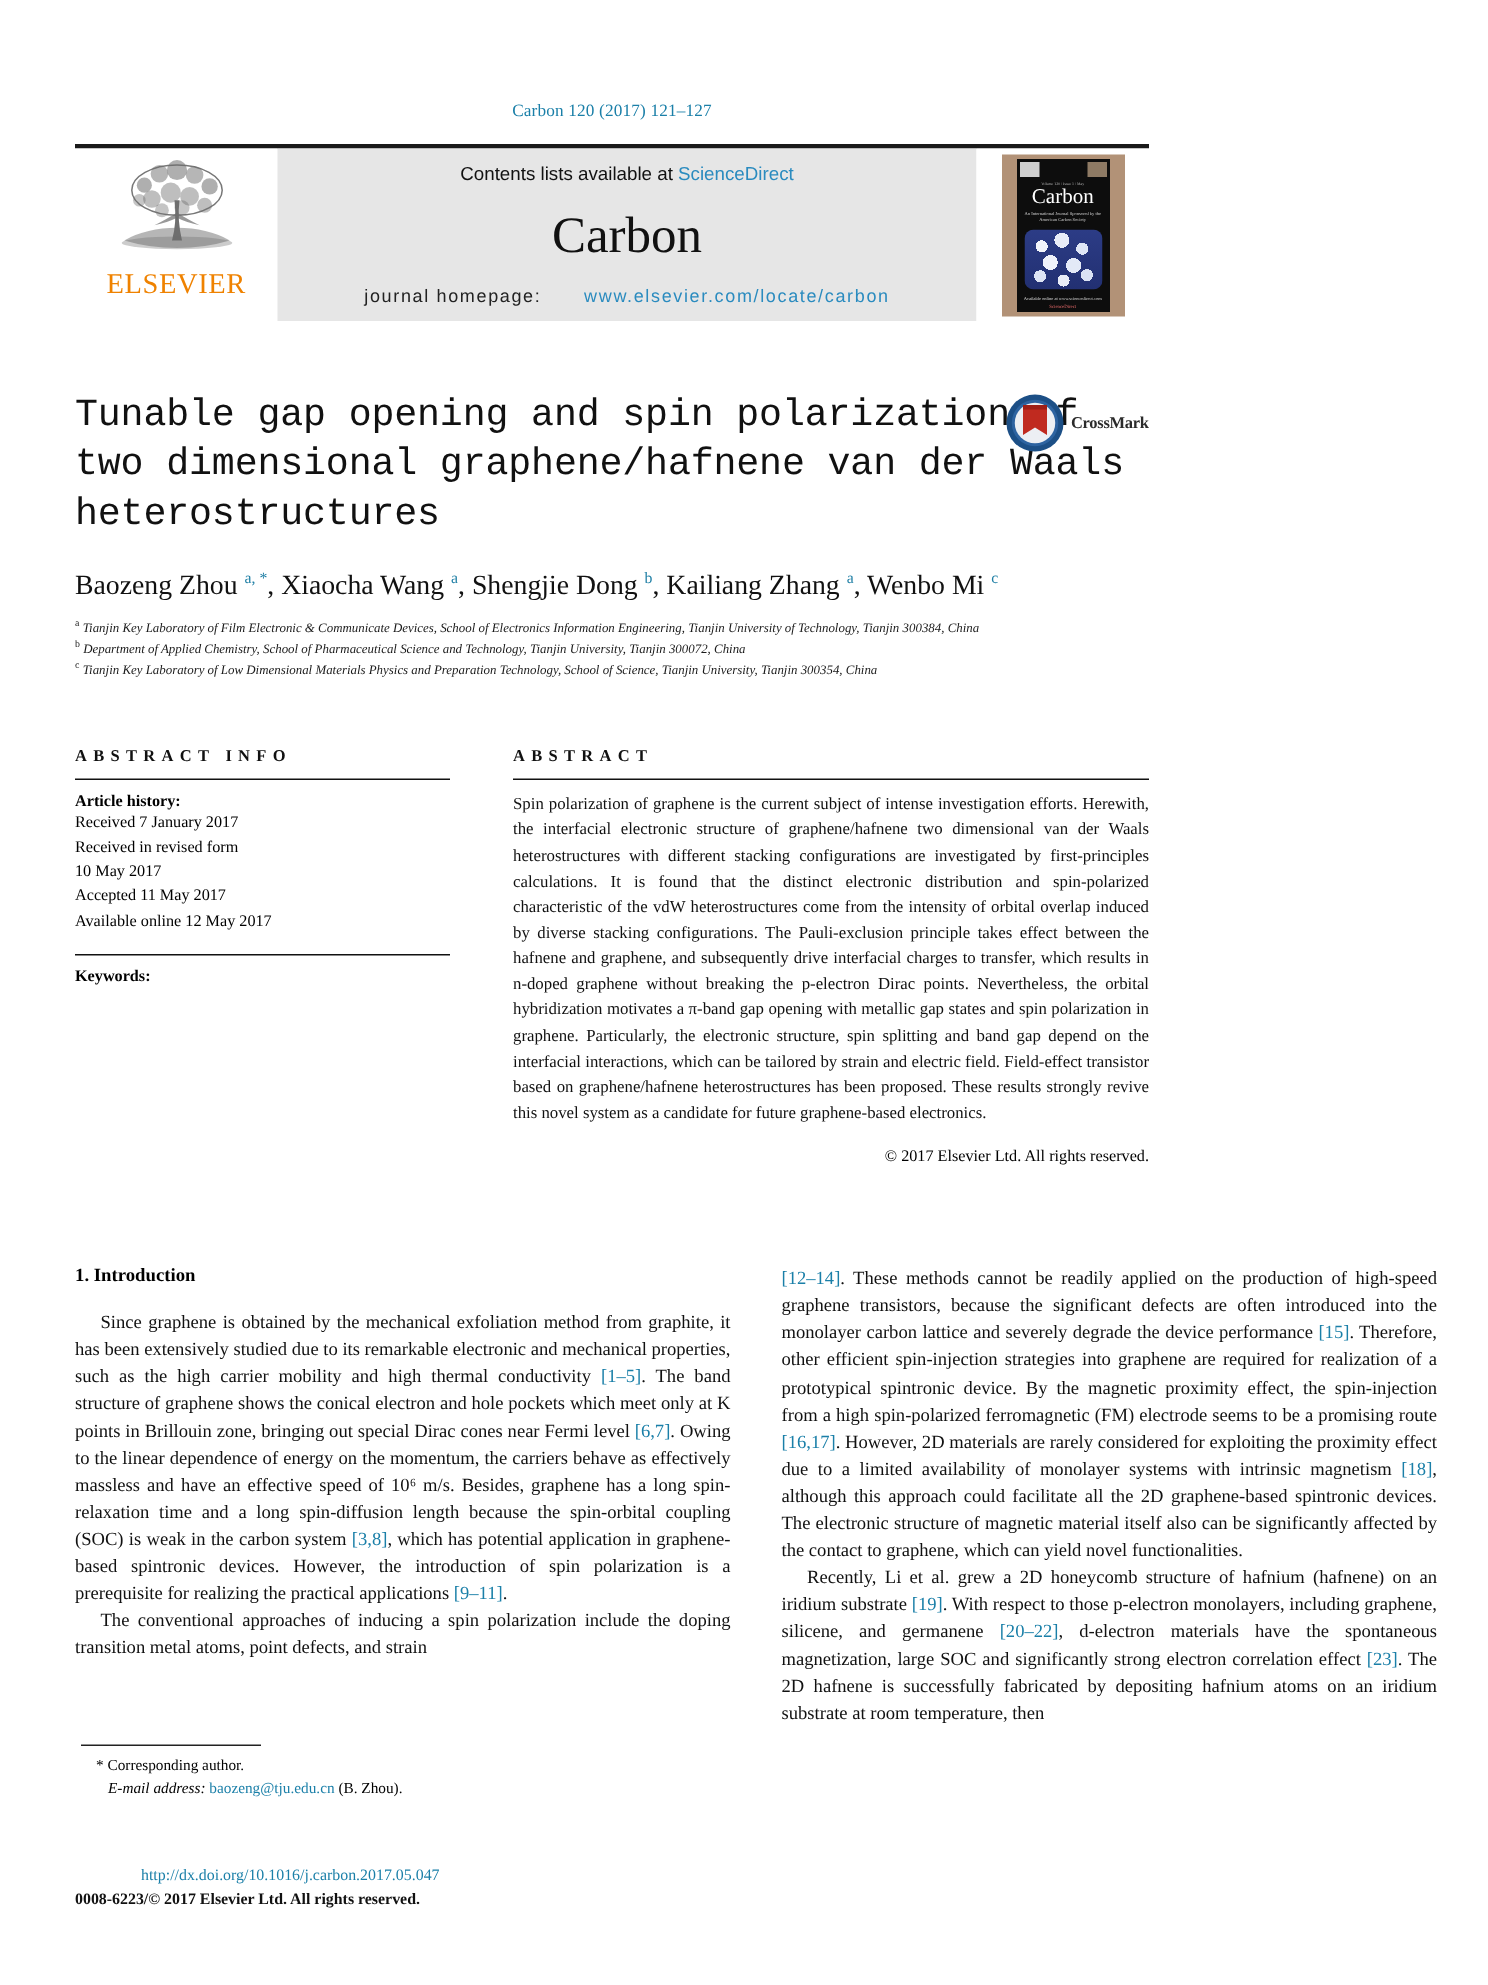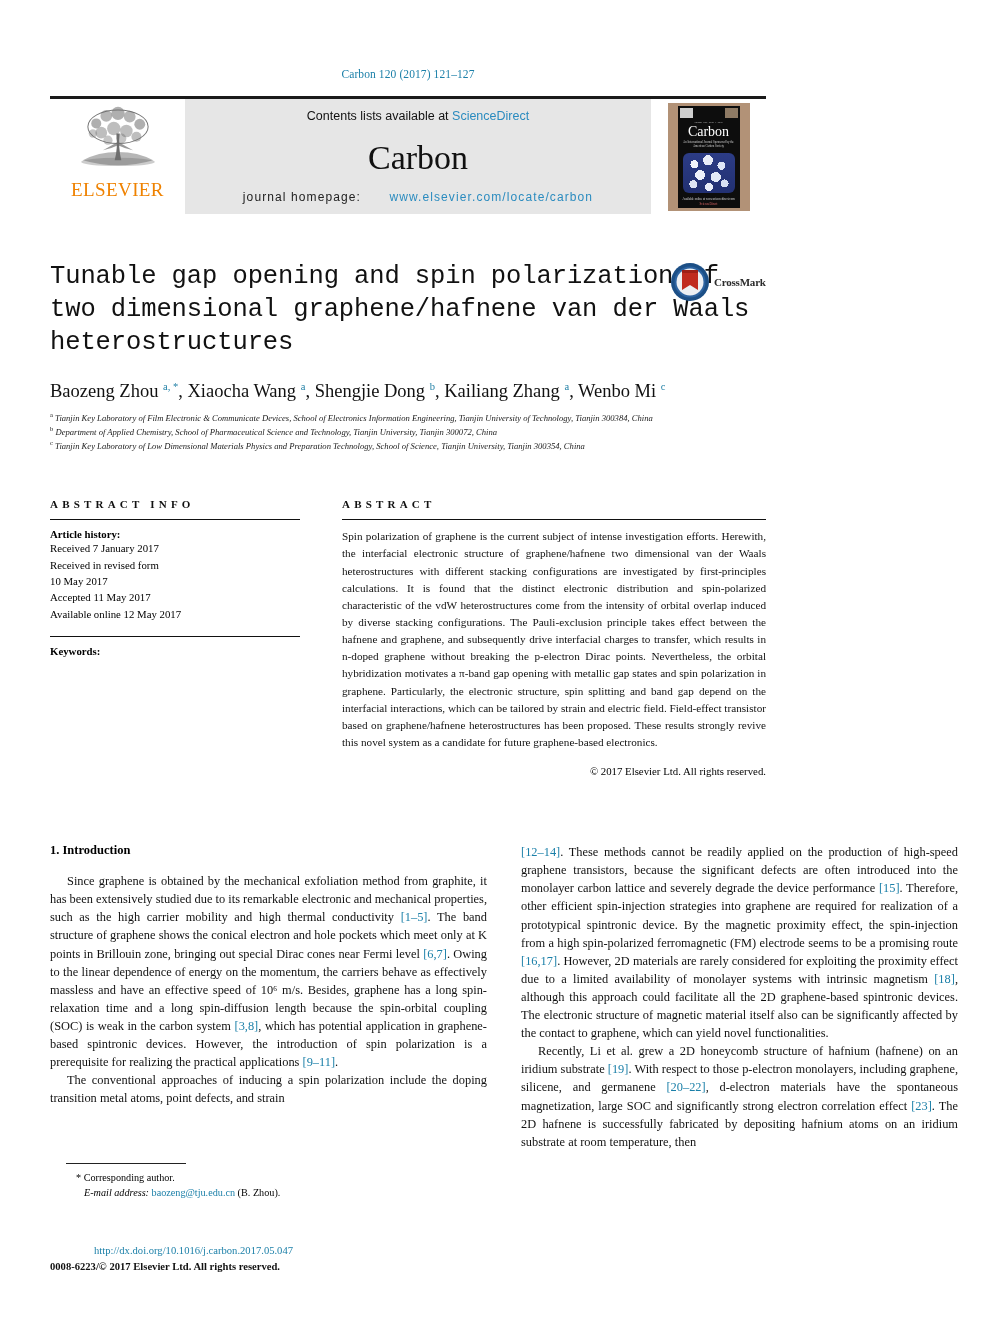--- a/index.html
+++ b/index.html
@@ -204,21 +204,21 @@
     margin: 0;
     color: #111;
   }
   .para.noindent { text-indent: 0; }
   .ref { color: #1a7fa8; }
   .link { color: #1a7fa8; }
 
   
   .footnote {
     position: absolute;
-    left: 66px; top: 1163px; width: 437px;
+    left: 54px; top: 1163px; width: 437px;
   }
   .fn-rule { border-top: 1px solid #222; width: 120px; margin-bottom: 6px; }
   .fn-line { font-size: 10.2px; line-height: 1.5; }
   .fn-line .ind { padding-left: 10px; display:inline-block; }
   .doi-block { position: absolute; left: 50px; top: 1243px; width: 500px; }
   .doi-line { font-size: 10.6px; color: #1a7fa8; line-height: 1.5; padding-left: 44px; }
   .issn-line { font-size: 10.6px; color: #111; line-height: 1.5; font-weight: bold; }
   sub, sup { line-height: 0; }
 </style>
 </head>

